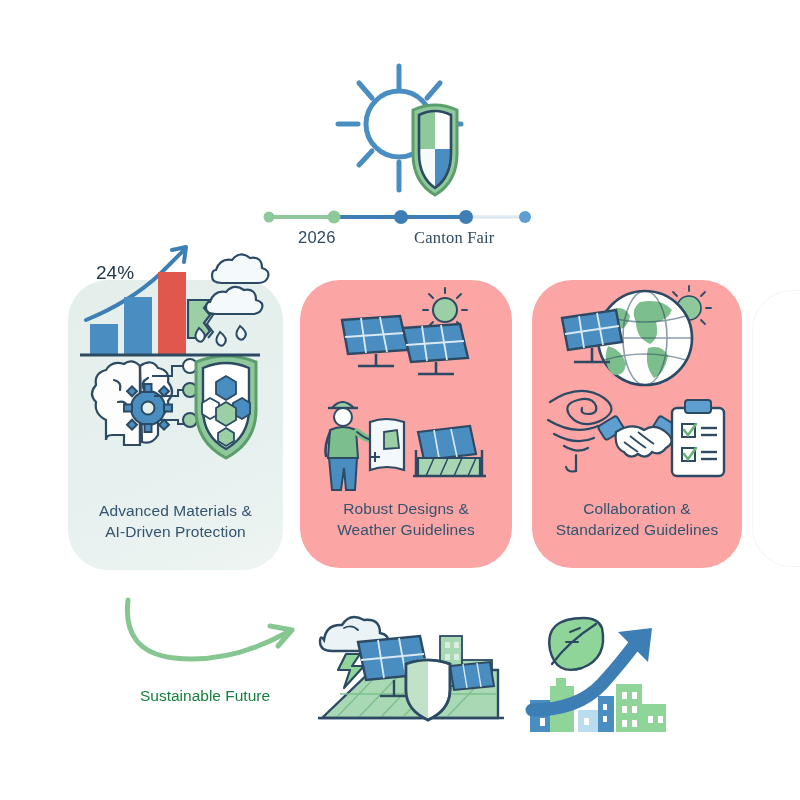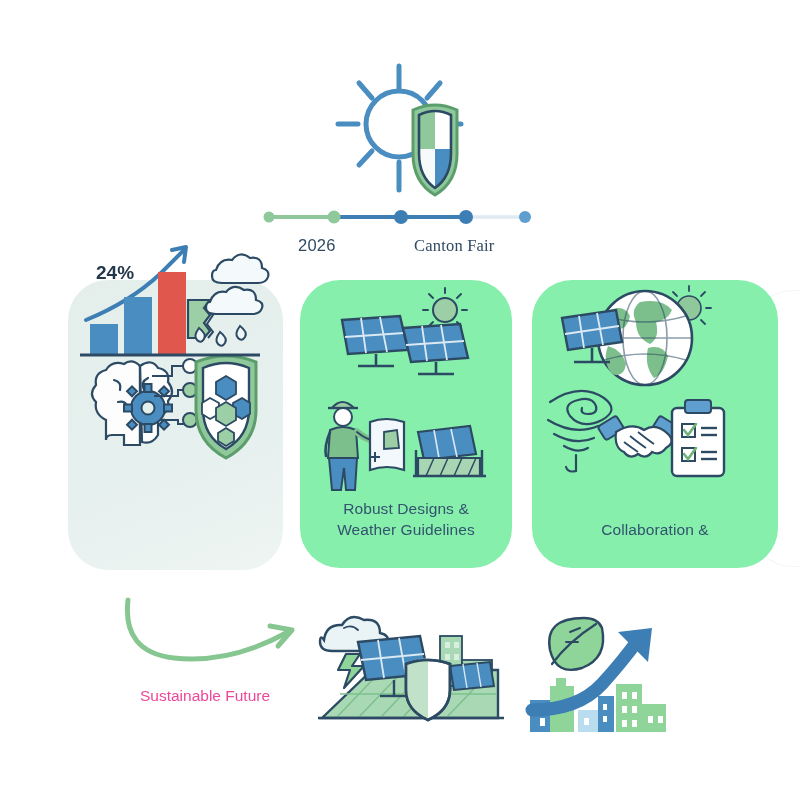--- a/index.html
+++ b/index.html
@@ -28,46 +28,46 @@
   
   #timeline {
     position: absolute;
     left: 255px;
     top: 205px;
     width: 290px;
     height: 24px;
   }
   .tl-label {
     position: absolute;
-    top: 236px;
+    top: 228px;
     font-size: 16.5px;
     color: #2f4a62;
     letter-spacing: .2px;
     white-space: nowrap;
   }
   #tl-label-0 { left: 298px; }
   #tl-label-1 { left: 414px; font-family: Liberation Serif, serif; }
 
   
   .card {
     position: absolute;
     top: 280px;
     width: 210px;
     height: 288px;
-    background: #86efac;
+    background: #fca5a5;
     border-radius: 40px;
   }
   #card-0 {
     left: 68px;
     width: 215px;
     height: 290px;
     background: linear-gradient(160deg, #e4efec 0%, #e6f0ee 60%, #eef5f3 100%);
   }
   #card-1 { left: 300px; width: 212px; }
-  #card-2 { left: 532px; width: 210px; padding-left: 36px; }
+  #card-2 { left: 532px; width: 210px; }
   .card-ghost {
     position: absolute;
     top: 290px;
     left: 752px;
     width: 120px;
     height: 275px;
     border-radius: 40px;
     border: 1px solid #f2f6f5;
     background: transparent;
   }
@@ -97,40 +97,40 @@
     top: 240px;
     width: 240px;
     height: 145px;
   }
   #pct-label {
     position: absolute;
     left: 96px;
     top: 262px;
     font-size: 19px;
     color: #23384b;
-    font-weight: 700;
+    font-weight: 400;
   }
 
   
   #bottom-arrow {
     position: absolute;
     left: 120px;
     top: 596px;
     width: 200px;
     height: 90px;
   }
   #bottom-caption {
     position: absolute;
     left: 60px;
     top: 685px;
     width: 290px;
     text-align: center;
     font-size: 15.5px;
     line-height: 22px;
-    color: #ec4899;
+    color: #15803d;
   }
   #scene-roof {
     position: absolute;
     left: 310px;
     top: 602px;
     width: 200px;
     height: 135px;
   }
   #scene-growth {
     position: absolute;
@@ -234,20 +234,24 @@
           <g stroke="#2c4a63" stroke-width="1.8">
             <polygon points="40,26 50,32 50,44 40,50 30,44 30,32" fill="#4a8dc0"></polygon>
             <polygon points="24,48 33,53 33,64 24,69 16,64 16,53" fill="#ffffff"></polygon>
             <polygon points="56,48 64,53 64,64 56,69 47,64 47,53" fill="#4a8dc0"></polygon>
             <polygon points="40,52 50,58 50,70 40,76 30,70 30,58" fill="#9ccfa6"></polygon>
             <polygon points="40,78 48,83 48,91 40,96 32,91 32,83" fill="#9ccfa6"></polygon>
           </g>
         </g>
       </svg>
     </div>
+    <div class="card-caption">
+      <div>Advanced Materials &amp;</div>
+      <div>AI-Driven Protection</div>
+    </div>
   </div>
 
   <div class="card" id="card-1">
     <div class="card-art">
       <svg width="212" height="215" viewBox="0 0 212 215">
 
         <g transform="translate(145,30)">
           <circle cx="0" cy="0" r="12" fill="#9ccfa6" stroke="#2c4a63" stroke-width="2"></circle>
           <g stroke="#2c4a63" stroke-width="2" stroke-linecap="round">
             <line x1="0" y1="-22" x2="0" y2="-17"></line>
@@ -402,20 +406,21 @@
             <line x1="169" y1="148" x2="185" y2="148"></line>
             <line x1="169" y1="155" x2="185" y2="155"></line>
             <line x1="169" y1="172" x2="185" y2="172"></line>
             <line x1="169" y1="179" x2="185" y2="179"></line>
           </g>
         </g>
       </svg>
     </div>
     <div class="card-caption">
       <div>Collaboration &amp;</div>
+      <div>Standarized Guidelines</div>
     </div>
   </div>
 
   <div id="chart-overlay">
     <svg width="240" height="145" viewBox="0 0 240 145">
 
       <g fill="none" stroke="#3d7eb5" stroke-width="4" stroke-linecap="round">
         <path d="M26 80 Q70 62 100 34 Q112 22 124 10"></path>
         <path d="M112 10 L126 7 L124 22" stroke-linejoin="round"></path>
       </g>

